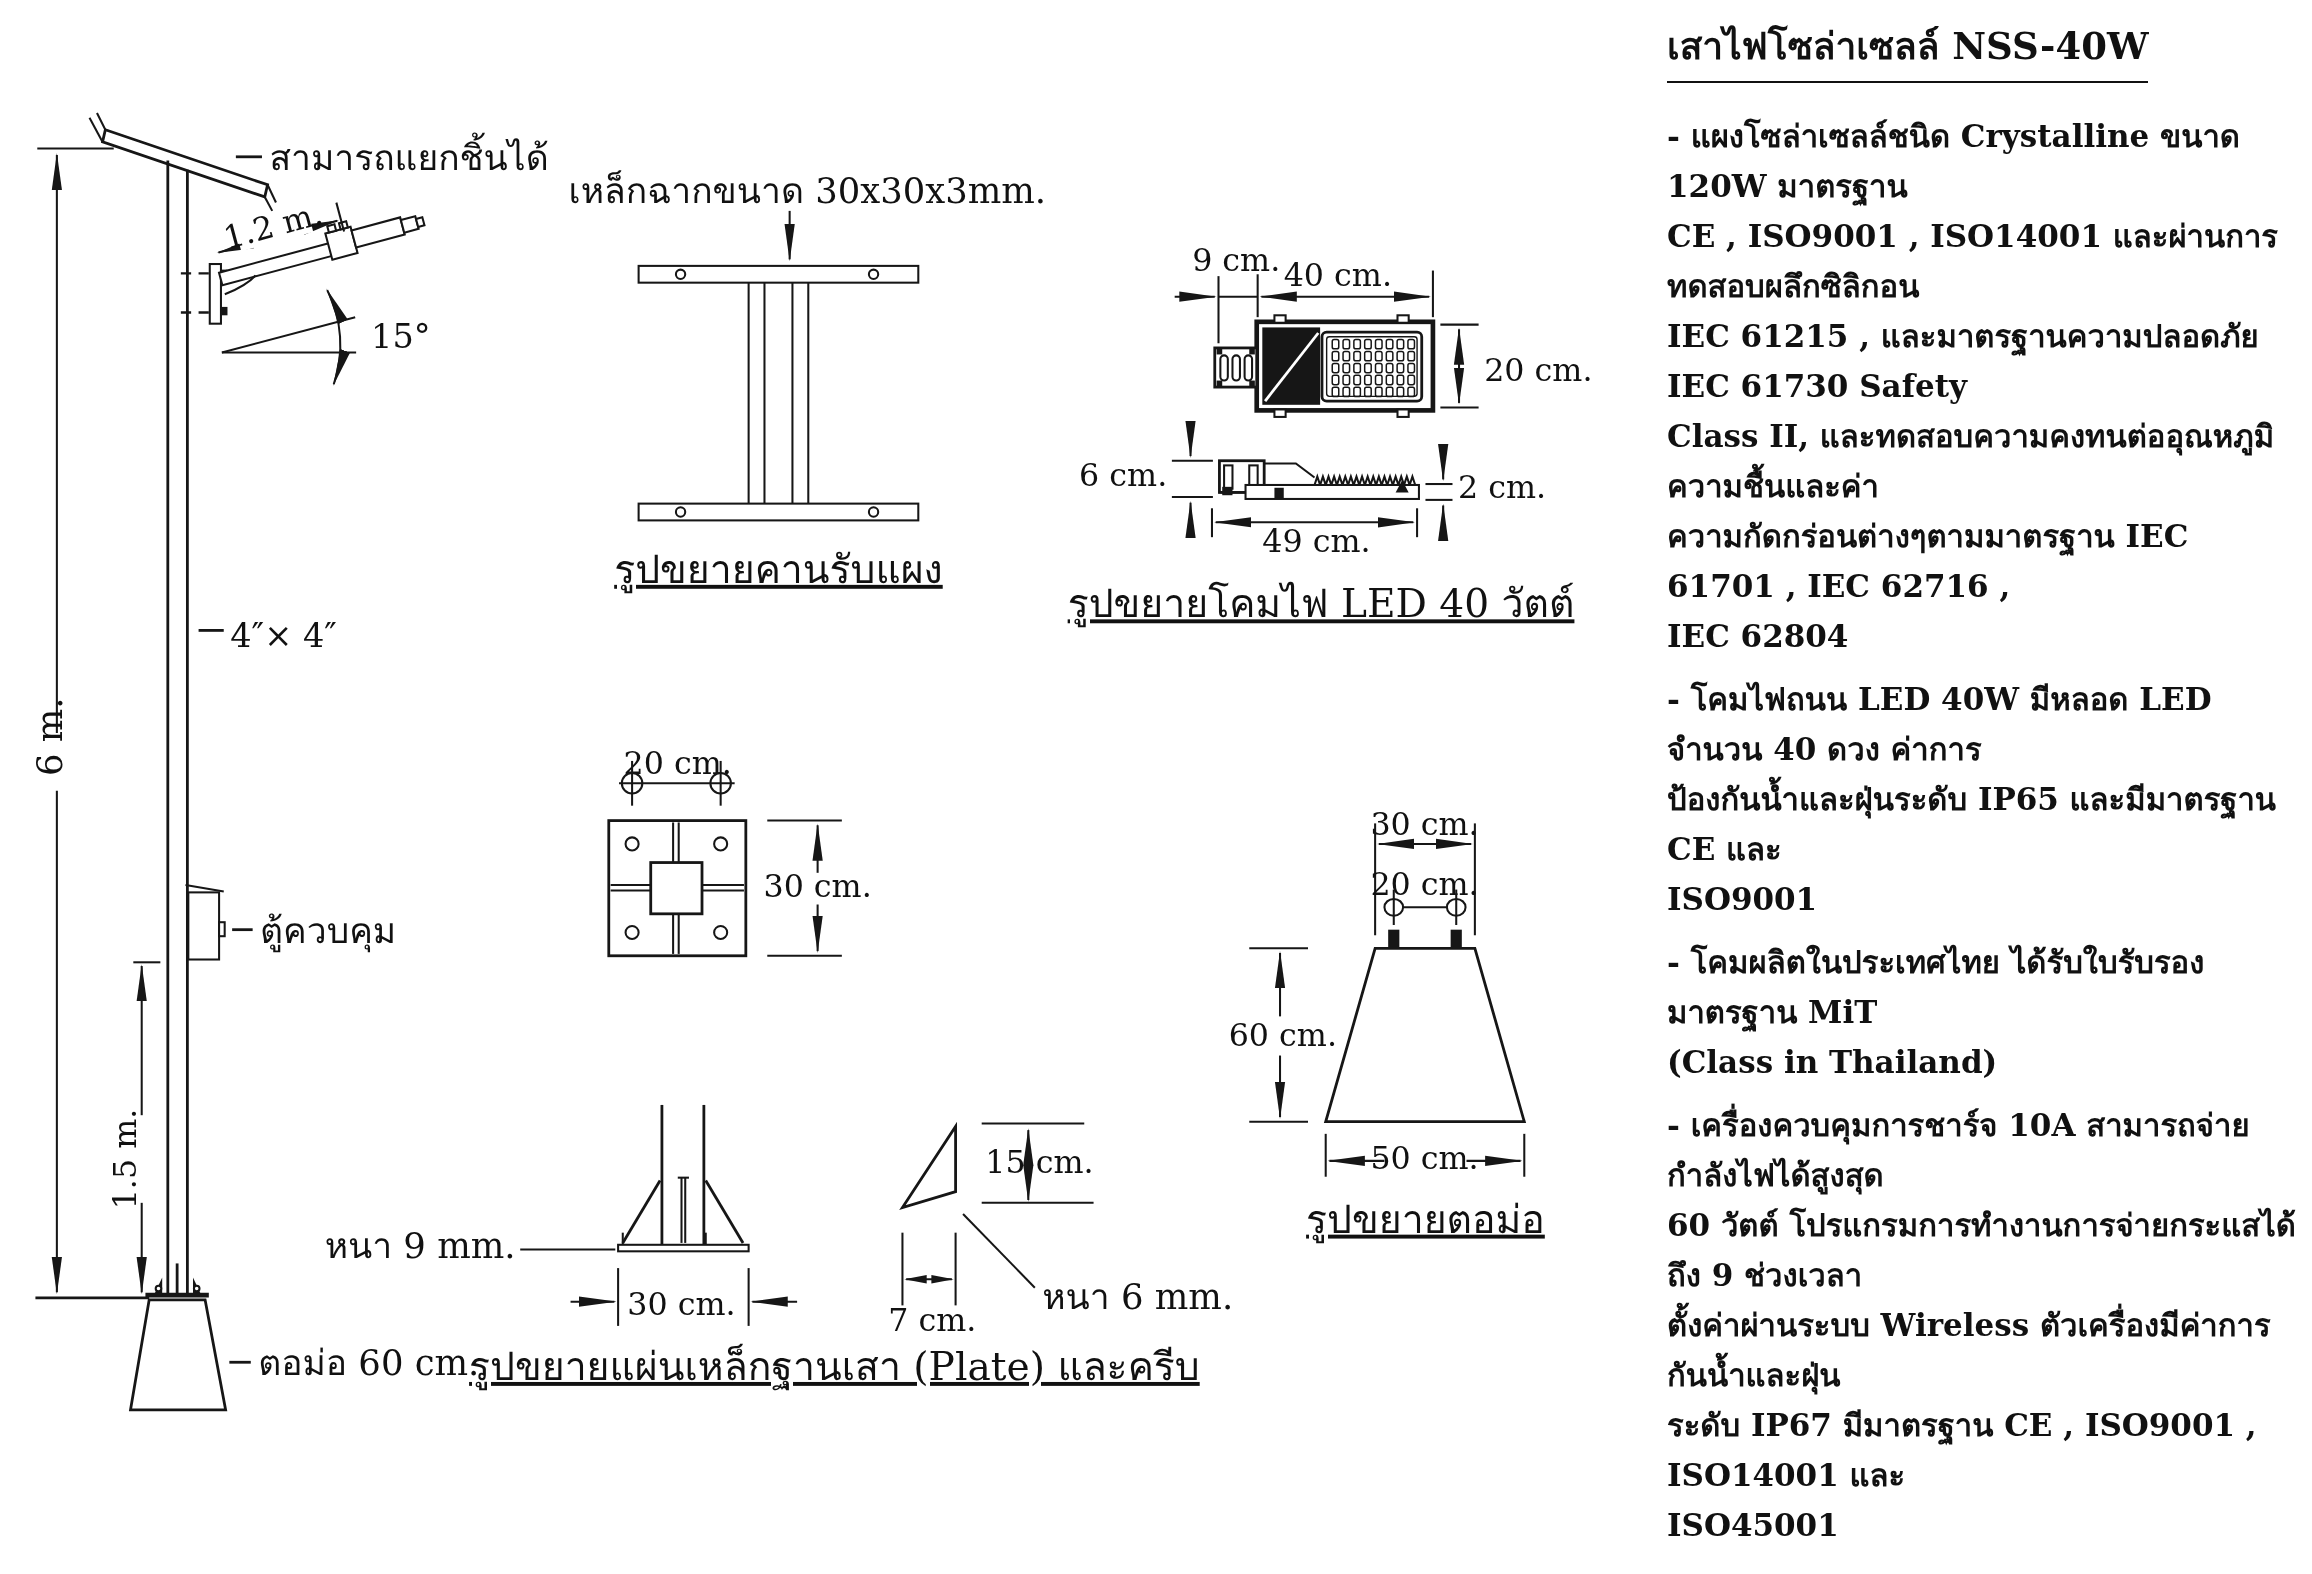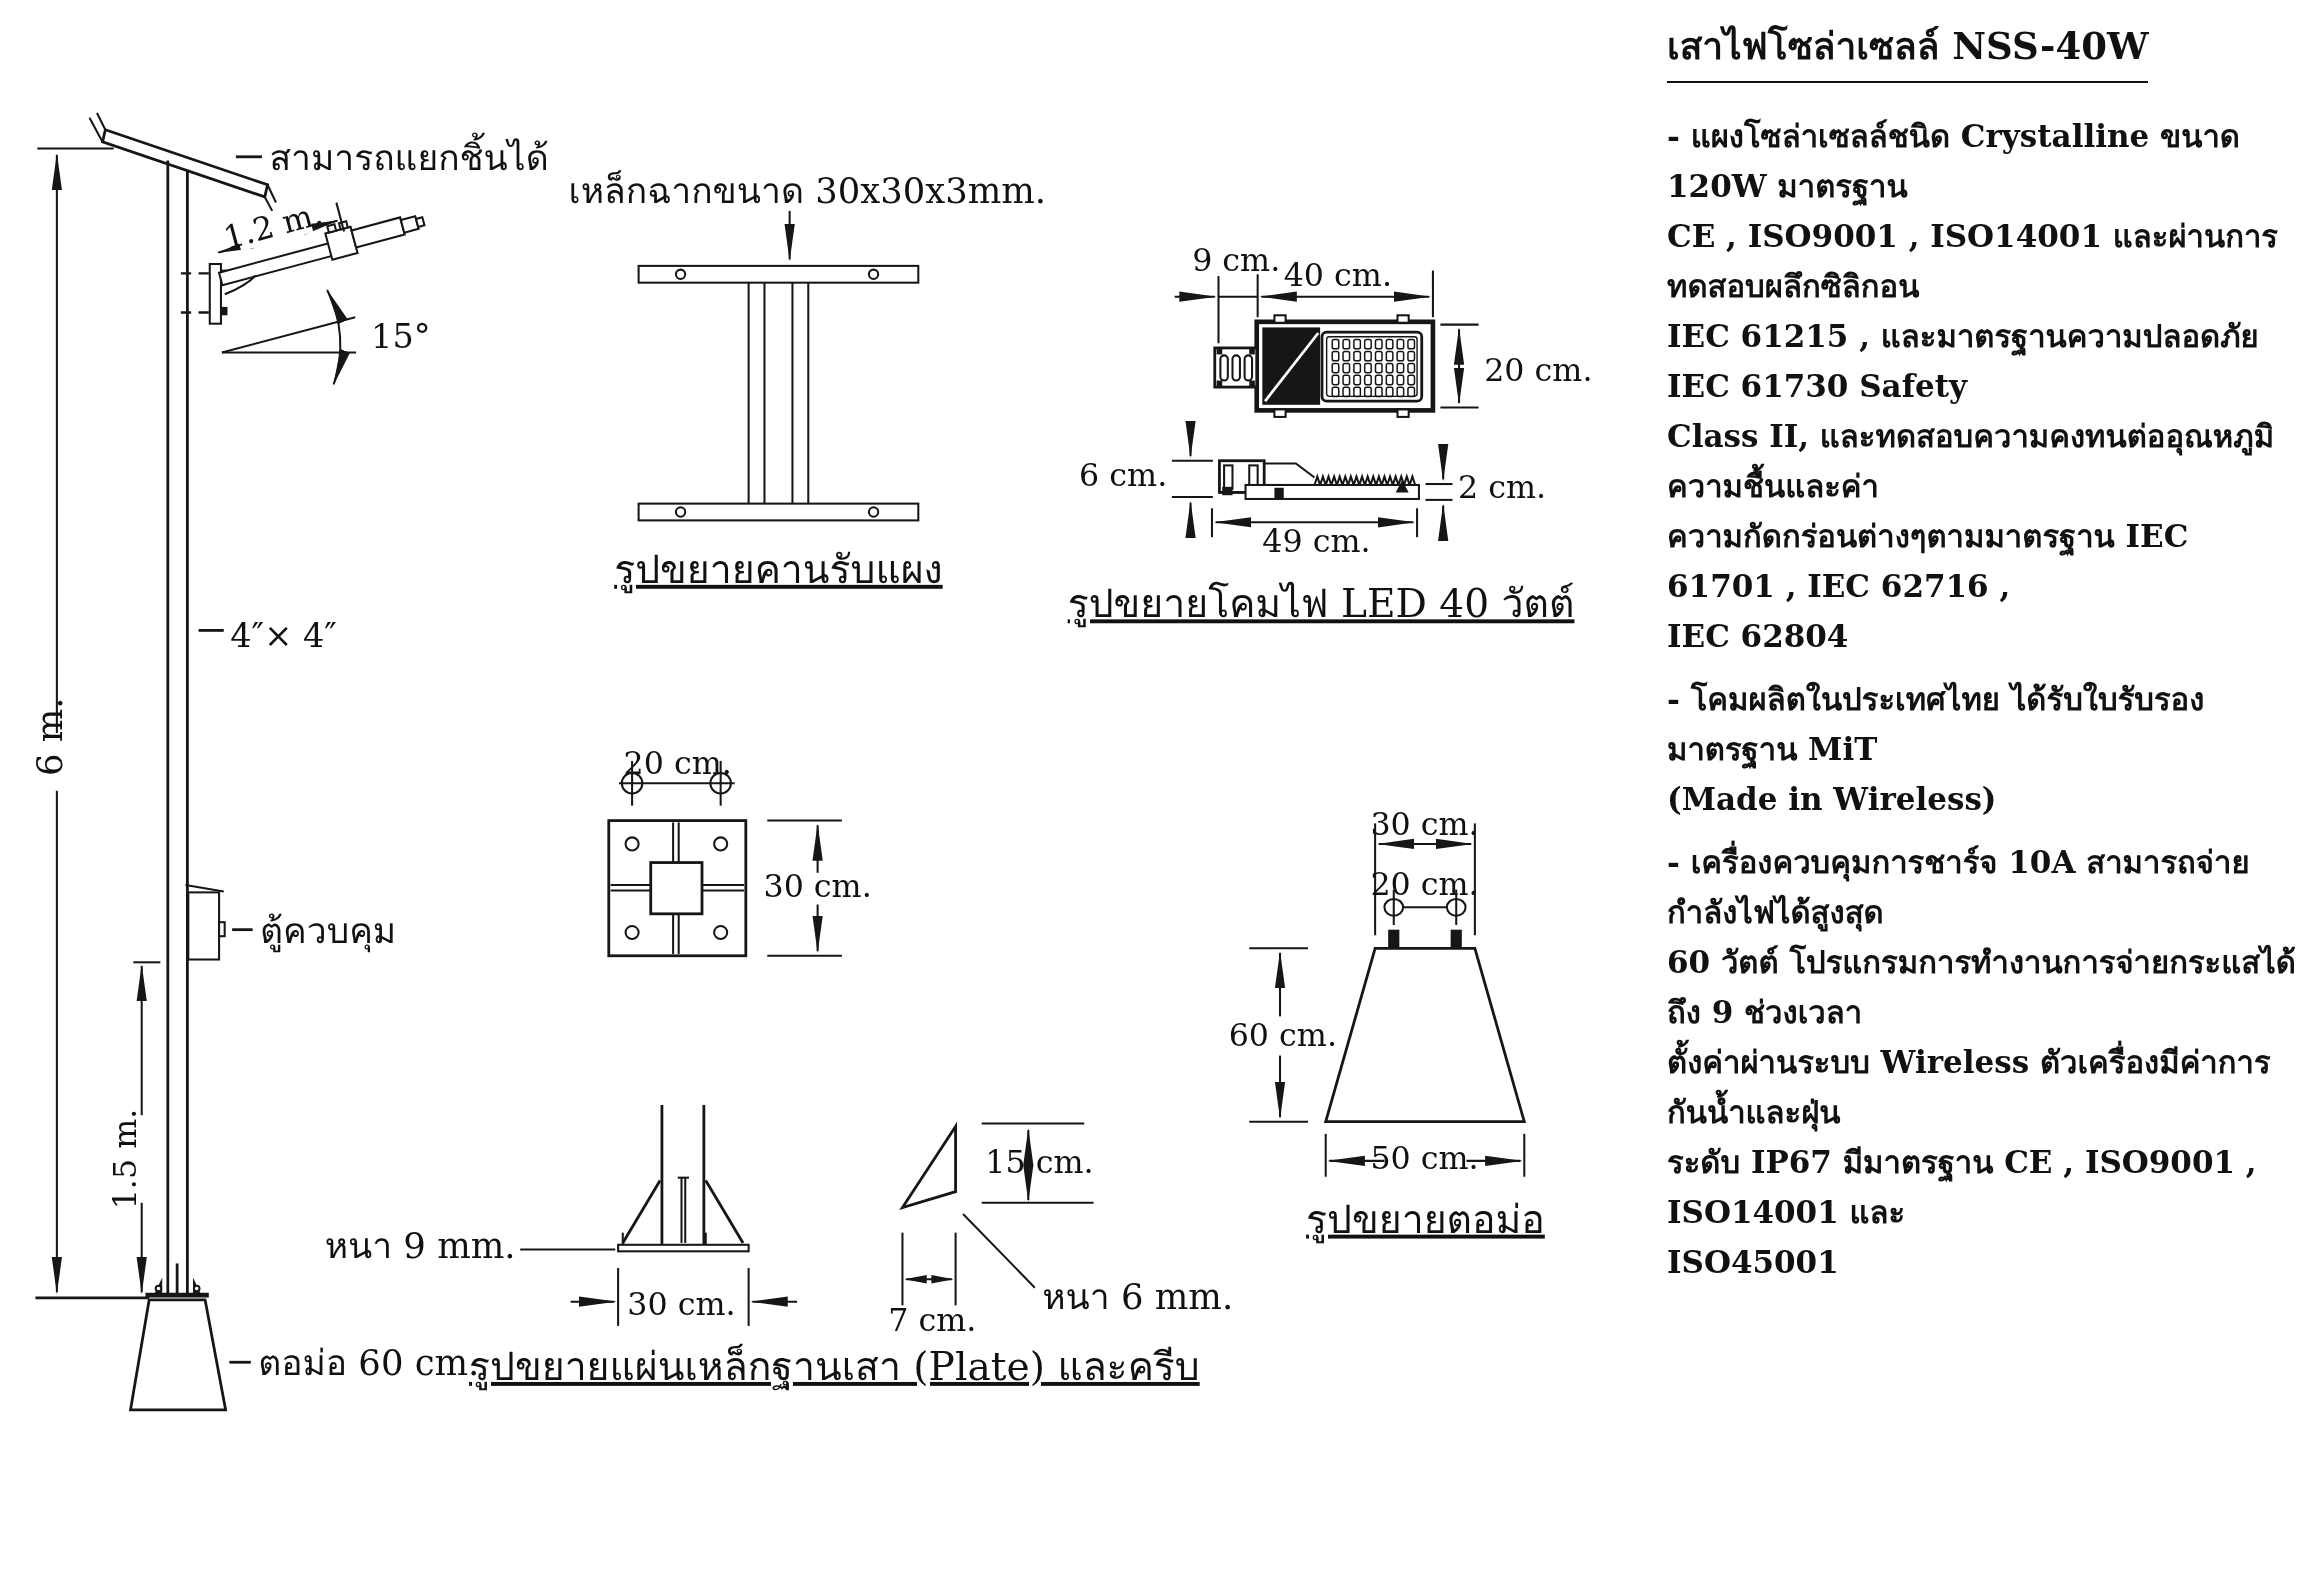--- a/index.html
+++ b/index.html
@@ -347,22 +347,25 @@
 </svg>
 
 <div id="spec">
   <h1>เสาไฟโซล่าเซลล์ NSS-40W</h1>
   <p>- แผงโซล่าเซลล์ชนิด Crystalline ขนาด 120W มาตรฐาน
 CE , ISO9001 , ISO14001 และผ่านการทดสอบผลึกซิลิกอน
 IEC 61215 , และมาตรฐานความปลอดภัย IEC 61730 Safety
 Class II, และทดสอบความคงทนต่ออุณหภูมิ ความชื้นและค่า
 ความกัดกร่อนต่างๆตามมาตรฐาน IEC 61701 , IEC 62716 ,
 IEC 62804</p>
+  <p>- โคมไฟถนน LED 40W มีหลอด LED จำนวน 40 ดวง ค่าการ
+ป้องกันน้ำและฝุ่นระดับ IP65 และมีมาตรฐาน CE และ
+ISO9001</p>
   <p>- โคมผลิตในประเทศไทย ได้รับใบรับรองมาตรฐาน MiT
-(Made in Wireless)</p>
+(Class in Thailand)</p>
   <p>- เครื่องควบคุมการชาร์จ 10A สามารถจ่ายกำลังไฟได้สูงสุด
 60 วัตต์ โปรแกรมการทำงานการจ่ายกระแสได้ถึง 9 ช่วงเวลา
 ตั้งค่าผ่านระบบ Wireless ตัวเครื่องมีค่าการกันน้ำและฝุ่น
 ระดับ IP67 มีมาตรฐาน CE , ISO9001 , ISO14001 และ
 ISO45001</p>
   
   
   
 </div>
 

